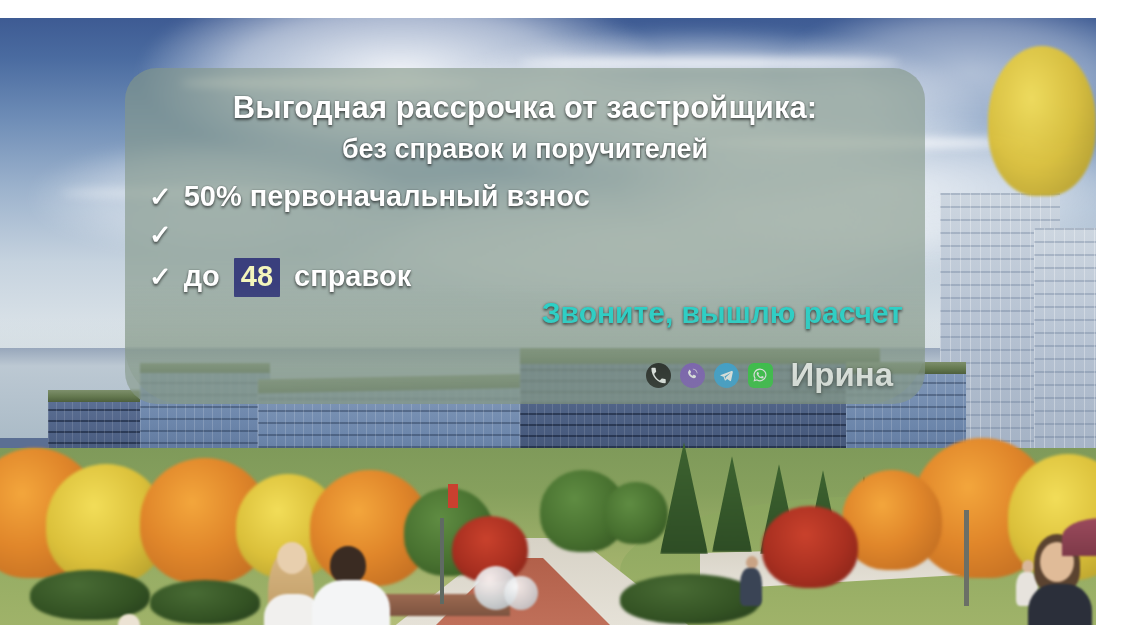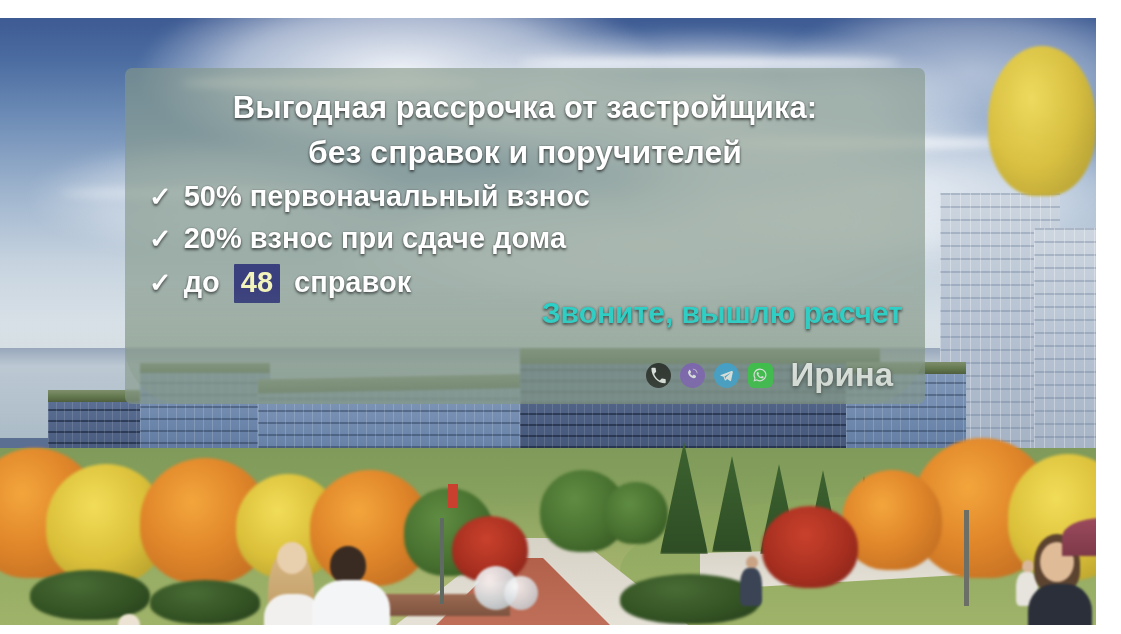--- a/index.html
+++ b/index.html
@@ -136,21 +136,21 @@
   .person { position:absolute; filter: blur(.9px); }
   .head { position:absolute; border-radius:50%; }
   .body { position:absolute; border-radius: 40% 40% 18% 18%; }
   .hair { position:absolute; border-radius: 50% 50% 35% 35%; }
 
   
   .card {
     position: absolute;
     left: 125px; top: 68px;
     width: 800px; height: 336px;
-    border-radius: 7px;
+    border-radius: 32px;
     background: rgba(132,152,135, .62);
     backdrop-filter: blur(1px);
   }
   .card::after {
     content:"";
     position:absolute; left:0; right:0; bottom:0; height: 120px;
     border-radius: 0 0 58px 58px;
     background: linear-gradient(to bottom, rgba(132,152,135,0) 0%, rgba(132,152,135,.28) 60%, rgba(132,152,135,.42) 100%);
     pointer-events:none;
   }
@@ -160,21 +160,21 @@
   .headline {
     position:absolute; left:0; right:0; top: 22px;
     text-align:center;
     font-size: 31px; font-weight: 700; color:#ffffff;
     letter-spacing: .1px;
     text-shadow: 0 2px 3px rgba(0,0,0,.55), 0 0 2px rgba(0,0,0,.4);
   }
   .subline {
     position:absolute; left:0; right:0; top: 66px;
     text-align:center;
-    font-size: 32px; font-weight: 700; color:#ffffff;
+    font-size: 27px; font-weight: 700; color:#ffffff;
     text-shadow: 0 2px 3px rgba(0,0,0,.55), 0 0 2px rgba(0,0,0,.4);
   }
 
   .bullets {
     position:absolute; left: 24px; top: 112px;
     list-style: none;
   }
   .bullet {
     display:flex; align-items: baseline; gap: 12px;
     margin-bottom: 9px;
@@ -358,21 +358,20 @@
 
       <div class="subline">без справок и поручителей</div>
 
       <ul class="bullets">
         <li class="bullet">
           <span class="check">✓</span>
           <span>50% первоначальный взнос</span>
         </li>
         <li class="bullet">
           <span class="check">✓</span>
-          <span>20% взнос при сдаче дома</span>
         </li>
         <li class="bullet">
           <span class="check">✓</span>
           <span>до</span>
           <span class="hl">48</span>
           <span>справок</span>
         </li>
       </ul>
 
       <div class="cta">Звоните, вышлю расчет</div>

